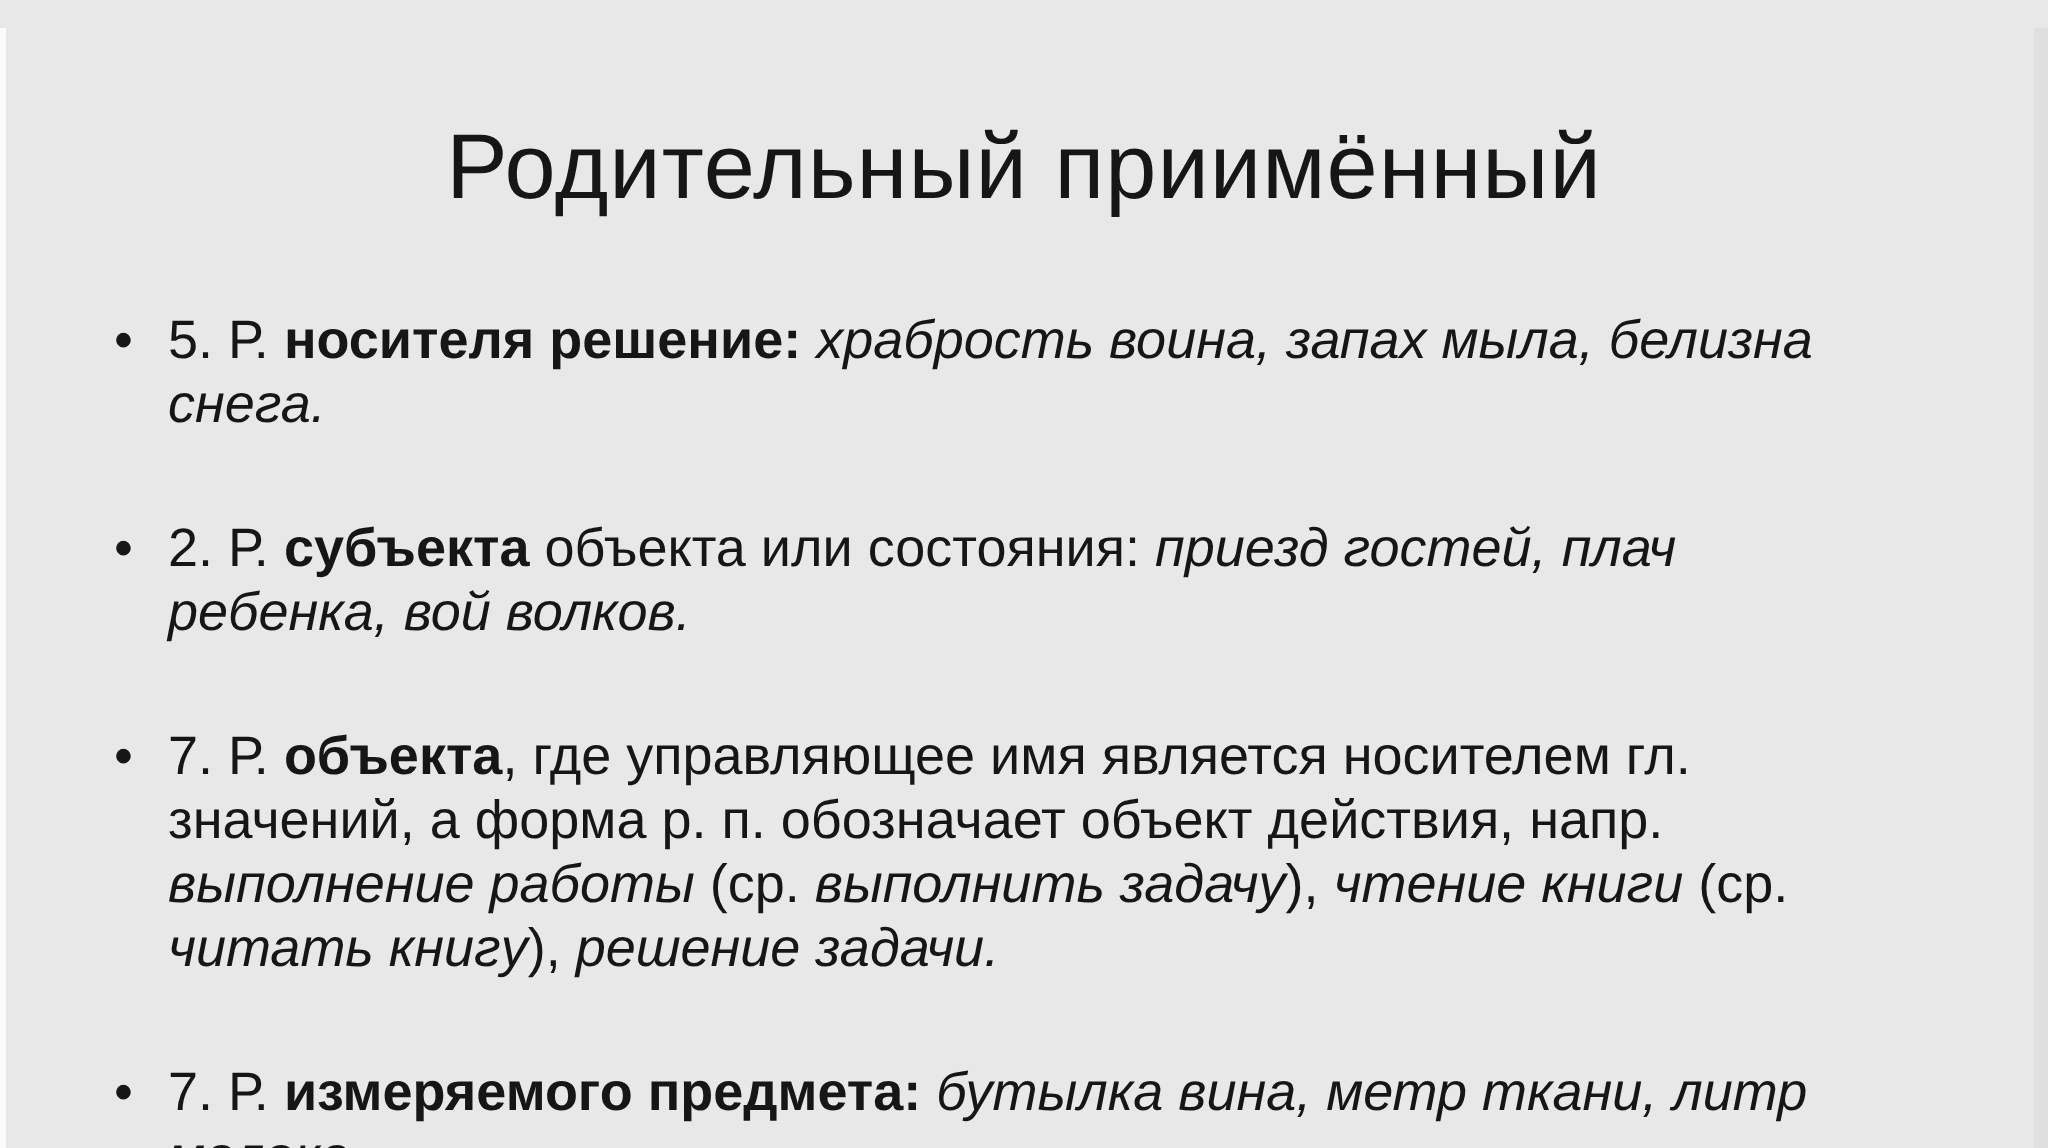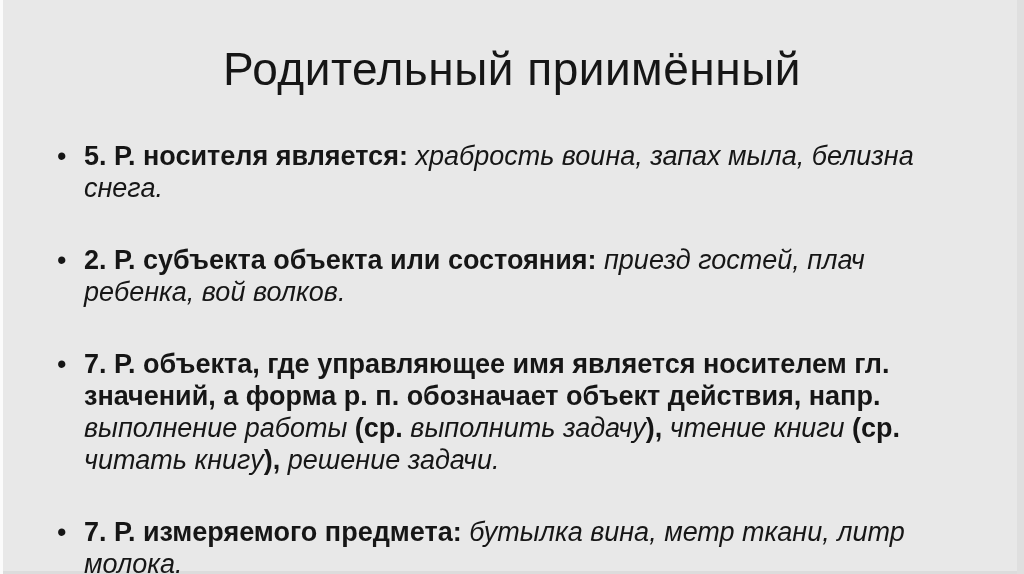--- a/index.html
+++ b/index.html
@@ -24,21 +24,21 @@
   }
   .edge-right {
     position: absolute; right: 0; top: 0; bottom: 0; width: 7px;
     background: var(--edge-right, #dfdfdf);
   }
   .edge-bottom {
     position: absolute; left: 3px; right: 7px; bottom: 0; height: 3px;
     background: var(--edge-bottom, #dcdcdc);
   }
   .title {
-    margin: 0;
+    margin: 14px;
     padding-top: 42px;
     text-align: center;
     font-size: 46px;
     line-height: 54px;
     font-weight: 400;
     letter-spacing: 0.5px;
   }
   .bullets {
     margin: 44px 0 0 57px;
     width: 896px;
@@ -51,33 +51,33 @@
     margin-bottom: 40px;
   }
   .bullet-item:last-child { margin-bottom: 0; }
   .dot {
     position: absolute;
     left: 0;
     top: 0;
     font-size: 27px;
     line-height: 32px;
   }
-  .seg-regular { font-style: normal; font-weight: 700; }
+  .seg-regular { font-style: normal; font-weight: 400; }
   .seg-bold    { font-style: normal; font-weight: 700; }
   .seg-italic  { font-style: italic; font-weight: 400; }
 </style>
 </head>
 <body>
 
 <div class="stage">
   <div class="edge-left"></div>
   <div class="edge-right"></div>
   <div class="edge-bottom"></div>
 
   <h1 class="title">Родительный приимённый</h1>
 
   <div class="bullets" id="bullets">
-      <div class="bullet-item"><span class="dot">•</span><span class="seg-regular">5. Р. </span><span class="seg-bold">носителя является:</span><span class="seg-regular"> </span><span class="seg-italic">храбрость воина, запах мыла, белизна снега.</span></div>
+      <div class="bullet-item"><span class="dot">•</span><span class="seg-regular">5. Р. </span><span class="seg-bold">носителя решение:</span><span class="seg-regular"> </span><span class="seg-italic">храбрость воина, запах мыла, белизна снега.</span></div>
       <div class="bullet-item"><span class="dot">•</span><span class="seg-regular">2. Р. </span><span class="seg-bold">субъекта</span><span class="seg-regular"> объекта или состояния: </span><span class="seg-italic">приезд гостей, плач ребенка, вой волков.</span></div>
       <div class="bullet-item"><span class="dot">•</span><span class="seg-regular">7. Р. </span><span class="seg-bold">объекта</span><span class="seg-regular">, где управляющее имя является носителем гл. значений, а форма р. п. обозначает объект действия, напр. </span><span class="seg-italic">выполнение работы</span><span class="seg-regular"> (ср. </span><span class="seg-italic">выполнить задачу</span><span class="seg-regular">), </span><span class="seg-italic">чтение книги</span><span class="seg-regular"> (ср. </span><span class="seg-italic">читать книгу</span><span class="seg-regular">), </span><span class="seg-italic">решение задачи.</span></div>
       <div class="bullet-item"><span class="dot">•</span><span class="seg-regular">7. Р. </span><span class="seg-bold">измеряемого предмета:</span><span class="seg-regular"> </span><span class="seg-italic">бутылка вина, метр ткани, литр молока.</span></div>
     </div>
 </div>
 
 </body></html>

